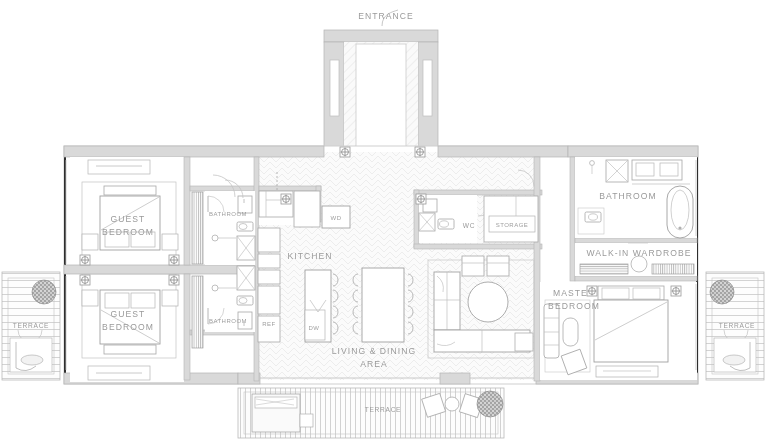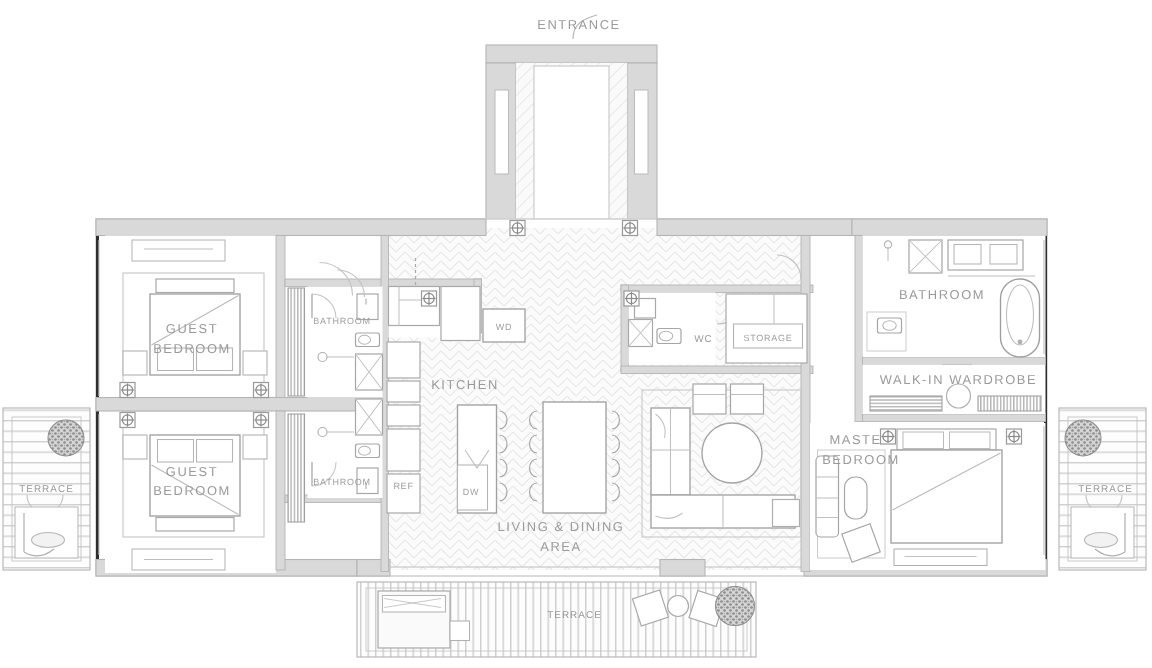--- a/index.html
+++ b/index.html
@@ -1,18 +1,18 @@
 <!DOCTYPE html>
 <html><head>
 <meta charset="utf-8">
 <style>
   html,body{margin:0;padding:0;background:#ffffff;}
   body{width:768px;height:445px;overflow:hidden;
        font-family:"Liberation Sans","DejaVu Sans",sans-serif;}
-  #plan{position:relative;width:768px;height:445px;background:#fef9c3;}
+  #plan{position:relative;width:768px;height:445px;background:#7dd3fc;}
   svg{display:block;}
   .lbl{fill:#9a9a9a;font-family:"Liberation Sans","DejaVu Sans",sans-serif;
        font-size:8.6px;letter-spacing:1.05px;text-anchor:middle;font-weight:400;}
   .lbl-sm{fill:#9a9a9a;font-family:"Liberation Sans","DejaVu Sans",sans-serif;
        font-size:6.6px;letter-spacing:0.7px;text-anchor:middle;}
   .lbl-xs{fill:#9e9e9e;font-family:"Liberation Sans","DejaVu Sans",sans-serif;
        font-size:6px;letter-spacing:0.5px;text-anchor:middle;}
 </style>
 </head>
 <body>

